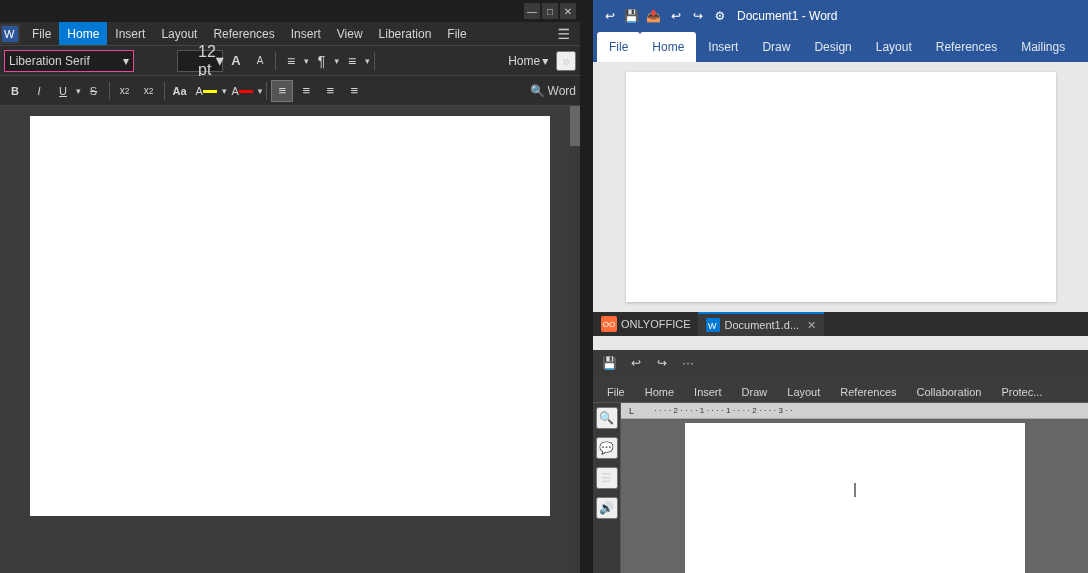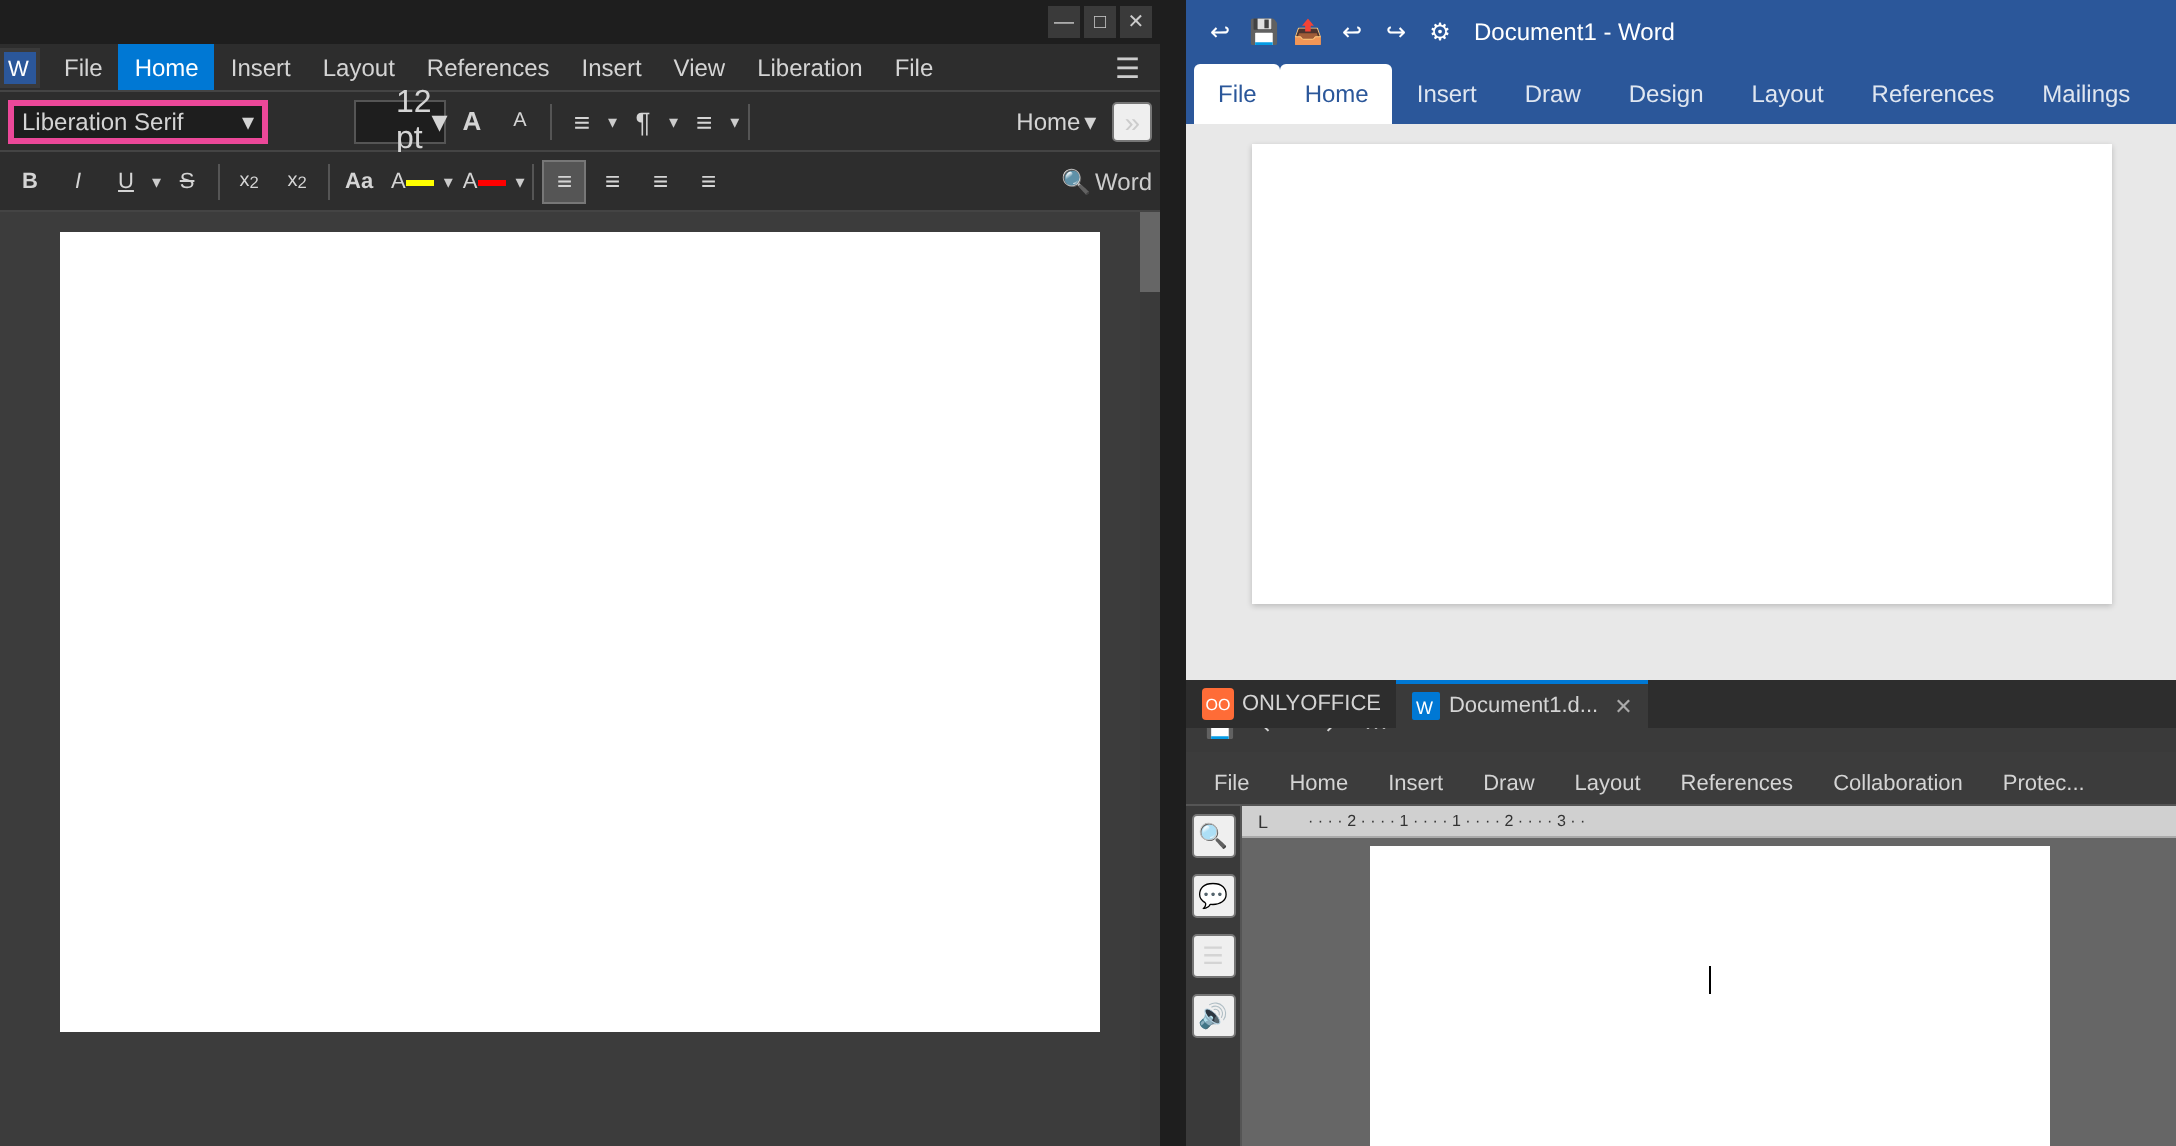--- a/index.html
+++ b/index.html
@@ -75,21 +75,21 @@
       display: flex;
       align-items: center;
       padding: 0 4px;
       gap: 2px;
       border-bottom: 1px solid #444;
     }
 
     .font-name-box {
       width: 130px; height: 22px;
       background: #1e1e1e;
-      border: 3px solid #ec4899;
+      border: 1px solid #ec4899;
       color: #d4d4d4;
       font-size: 12px;
       padding: 0 4px;
       display: flex; align-items: center; justify-content: space-between;
       cursor: pointer;
     }
     .font-size-box {
       width: 46px; height: 22px;
       background: #1e1e1e;
       border: 1px solid #555;
@@ -241,21 +241,21 @@
       gap: 16px;
       color: white;
       font-size: 11px;
     }
     .status-item { cursor: pointer; }
 
     
     .taskbar {
       position: absolute;
       left: 593px;
-      top: 340px;
+      top: 312px;
       width: 495px;
       height: 24px;
       background: #2d2d2d;
       display: flex;
       align-items: flex-start;
       z-index: 10;
     }
     .taskbar-item {
       display: flex; align-items: center;
       padding: 2px 8px;

